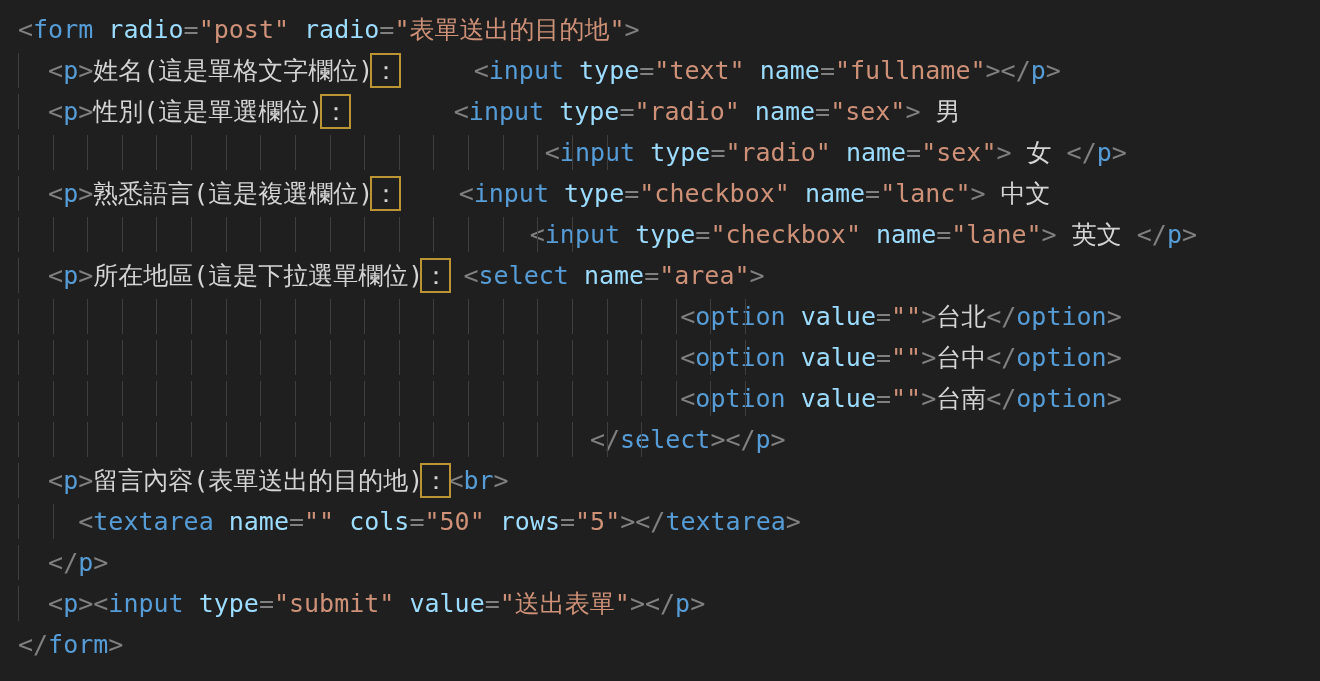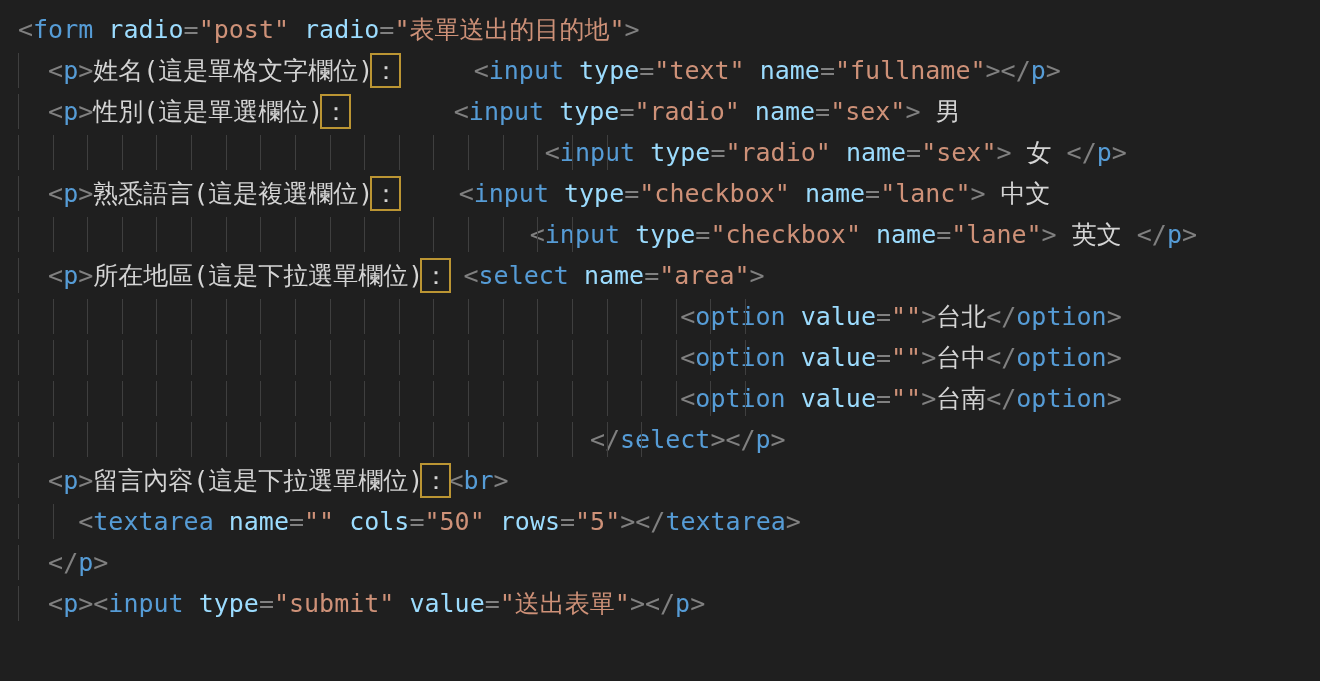--- a/index.html
+++ b/index.html
@@ -57,18 +57,19 @@
       <div class="line"><span class="indent-guide" style="left: 0ch;"></span><span class="tok-ws">  </span><span class="tok-pun">&lt;</span><span class="tok-tag">p</span><span class="tok-pun">&gt;</span><span class="tok-txt">姓名(這是單格文字欄位)</span><span class="tok-amb">：</span><span class="tok-ws">     </span><span class="tok-pun">&lt;</span><span class="tok-tag">input</span><span class="tok-ws"> </span><span class="tok-att">type</span><span class="tok-pun">=</span><span class="tok-str">"text"</span><span class="tok-ws"> </span><span class="tok-att">name</span><span class="tok-pun">=</span><span class="tok-str">"fullname"</span><span class="tok-pun">&gt;</span><span class="tok-pun">&lt;/</span><span class="tok-tag">p</span><span class="tok-pun">&gt;</span></div>
       <div class="line"><span class="indent-guide" style="left: 0ch;"></span><span class="tok-ws">  </span><span class="tok-pun">&lt;</span><span class="tok-tag">p</span><span class="tok-pun">&gt;</span><span class="tok-txt">性別(這是單選欄位)</span><span class="tok-amb">：</span><span class="tok-ws">       </span><span class="tok-pun">&lt;</span><span class="tok-tag">input</span><span class="tok-ws"> </span><span class="tok-att">type</span><span class="tok-pun">=</span><span class="tok-str">"radio"</span><span class="tok-ws"> </span><span class="tok-att">name</span><span class="tok-pun">=</span><span class="tok-str">"sex"</span><span class="tok-pun">&gt;</span><span class="tok-txt"> 男</span></div>
       <div class="line"><span class="indent-guide" style="left: 0ch;"></span><span class="indent-guide" style="left: 2.3ch;"></span><span class="indent-guide" style="left: 4.6ch;"></span><span class="indent-guide" style="left: 6.9ch;"></span><span class="indent-guide" style="left: 9.2ch;"></span><span class="indent-guide" style="left: 11.5ch;"></span><span class="indent-guide" style="left: 13.8ch;"></span><span class="indent-guide" style="left: 16.1ch;"></span><span class="indent-guide" style="left: 18.4ch;"></span><span class="indent-guide" style="left: 20.7ch;"></span><span class="indent-guide" style="left: 23ch;"></span><span class="indent-guide" style="left: 25.3ch;"></span><span class="indent-guide" style="left: 27.6ch;"></span><span class="indent-guide" style="left: 29.9ch;"></span><span class="indent-guide" style="left: 32.2ch;"></span><span class="indent-guide" style="left: 34.5ch;"></span><span class="indent-guide" style="left: 36.8ch;"></span><span class="indent-guide" style="left: 39.1ch;"></span><span class="tok-ws">                                   </span><span class="tok-pun">&lt;</span><span class="tok-tag">input</span><span class="tok-ws"> </span><span class="tok-att">type</span><span class="tok-pun">=</span><span class="tok-str">"radio"</span><span class="tok-ws"> </span><span class="tok-att">name</span><span class="tok-pun">=</span><span class="tok-str">"sex"</span><span class="tok-pun">&gt;</span><span class="tok-txt"> 女 </span><span class="tok-pun">&lt;/</span><span class="tok-tag">p</span><span class="tok-pun">&gt;</span></div>
       <div class="line"><span class="indent-guide" style="left: 0ch;"></span><span class="tok-ws">  </span><span class="tok-pun">&lt;</span><span class="tok-tag">p</span><span class="tok-pun">&gt;</span><span class="tok-txt">熟悉語言(這是複選欄位)</span><span class="tok-amb">：</span><span class="tok-ws">    </span><span class="tok-pun">&lt;</span><span class="tok-tag">input</span><span class="tok-ws"> </span><span class="tok-att">type</span><span class="tok-pun">=</span><span class="tok-str">"checkbox"</span><span class="tok-ws"> </span><span class="tok-att">name</span><span class="tok-pun">=</span><span class="tok-str">"lanc"</span><span class="tok-pun">&gt;</span><span class="tok-txt"> 中文</span></div>
       <div class="line"><span class="indent-guide" style="left: 0ch;"></span><span class="indent-guide" style="left: 2.3ch;"></span><span class="indent-guide" style="left: 4.6ch;"></span><span class="indent-guide" style="left: 6.9ch;"></span><span class="indent-guide" style="left: 9.2ch;"></span><span class="indent-guide" style="left: 11.5ch;"></span><span class="indent-guide" style="left: 13.8ch;"></span><span class="indent-guide" style="left: 16.1ch;"></span><span class="indent-guide" style="left: 18.4ch;"></span><span class="indent-guide" style="left: 20.7ch;"></span><span class="indent-guide" style="left: 23ch;"></span><span class="indent-guide" style="left: 25.3ch;"></span><span class="indent-guide" style="left: 27.6ch;"></span><span class="indent-guide" style="left: 29.9ch;"></span><span class="indent-guide" style="left: 32.2ch;"></span><span class="indent-guide" style="left: 34.5ch;"></span><span class="indent-guide" style="left: 36.8ch;"></span><span class="tok-ws">                                  </span><span class="tok-pun">&lt;</span><span class="tok-tag">input</span><span class="tok-ws"> </span><span class="tok-att">type</span><span class="tok-pun">=</span><span class="tok-str">"checkbox"</span><span class="tok-ws"> </span><span class="tok-att">name</span><span class="tok-pun">=</span><span class="tok-str">"lane"</span><span class="tok-pun">&gt;</span><span class="tok-txt"> 英文 </span><span class="tok-pun">&lt;/</span><span class="tok-tag">p</span><span class="tok-pun">&gt;</span></div>
       <div class="line"><span class="indent-guide" style="left: 0ch;"></span><span class="tok-ws">  </span><span class="tok-pun">&lt;</span><span class="tok-tag">p</span><span class="tok-pun">&gt;</span><span class="tok-txt">所在地區(這是下拉選單欄位)</span><span class="tok-amb">：</span><span class="tok-ws"> </span><span class="tok-pun">&lt;</span><span class="tok-tag">select</span><span class="tok-ws"> </span><span class="tok-att">name</span><span class="tok-pun">=</span><span class="tok-str">"area"</span><span class="tok-pun">&gt;</span></div>
       <div class="line"><span class="indent-guide" style="left: 0ch;"></span><span class="indent-guide" style="left: 2.3ch;"></span><span class="indent-guide" style="left: 4.6ch;"></span><span class="indent-guide" style="left: 6.9ch;"></span><span class="indent-guide" style="left: 9.2ch;"></span><span class="indent-guide" style="left: 11.5ch;"></span><span class="indent-guide" style="left: 13.8ch;"></span><span class="indent-guide" style="left: 16.1ch;"></span><span class="indent-guide" style="left: 18.4ch;"></span><span class="indent-guide" style="left: 20.7ch;"></span><span class="indent-guide" style="left: 23ch;"></span><span class="indent-guide" style="left: 25.3ch;"></span><span class="indent-guide" style="left: 27.6ch;"></span><span class="indent-guide" style="left: 29.9ch;"></span><span class="indent-guide" style="left: 32.2ch;"></span><span class="indent-guide" style="left: 34.5ch;"></span><span class="indent-guide" style="left: 36.8ch;"></span><span class="indent-guide" style="left: 39.1ch;"></span><span class="indent-guide" style="left: 41.4ch;"></span><span class="indent-guide" style="left: 43.7ch;"></span><span class="indent-guide" style="left: 46ch;"></span><span class="indent-guide" style="left: 48.3ch;"></span><span class="tok-ws">                                            </span><span class="tok-pun">&lt;</span><span class="tok-tag">option</span><span class="tok-ws"> </span><span class="tok-att">value</span><span class="tok-pun">=</span><span class="tok-str">""</span><span class="tok-pun">&gt;</span><span class="tok-txt">台北</span><span class="tok-pun">&lt;/</span><span class="tok-tag">option</span><span class="tok-pun">&gt;</span></div>
       <div class="line"><span class="indent-guide" style="left: 0ch;"></span><span class="indent-guide" style="left: 2.3ch;"></span><span class="indent-guide" style="left: 4.6ch;"></span><span class="indent-guide" style="left: 6.9ch;"></span><span class="indent-guide" style="left: 9.2ch;"></span><span class="indent-guide" style="left: 11.5ch;"></span><span class="indent-guide" style="left: 13.8ch;"></span><span class="indent-guide" style="left: 16.1ch;"></span><span class="indent-guide" style="left: 18.4ch;"></span><span class="indent-guide" style="left: 20.7ch;"></span><span class="indent-guide" style="left: 23ch;"></span><span class="indent-guide" style="left: 25.3ch;"></span><span class="indent-guide" style="left: 27.6ch;"></span><span class="indent-guide" style="left: 29.9ch;"></span><span class="indent-guide" style="left: 32.2ch;"></span><span class="indent-guide" style="left: 34.5ch;"></span><span class="indent-guide" style="left: 36.8ch;"></span><span class="indent-guide" style="left: 39.1ch;"></span><span class="indent-guide" style="left: 41.4ch;"></span><span class="indent-guide" style="left: 43.7ch;"></span><span class="indent-guide" style="left: 46ch;"></span><span class="indent-guide" style="left: 48.3ch;"></span><span class="tok-ws">                                            </span><span class="tok-pun">&lt;</span><span class="tok-tag">option</span><span class="tok-ws"> </span><span class="tok-att">value</span><span class="tok-pun">=</span><span class="tok-str">""</span><span class="tok-pun">&gt;</span><span class="tok-txt">台中</span><span class="tok-pun">&lt;/</span><span class="tok-tag">option</span><span class="tok-pun">&gt;</span></div>
       <div class="line"><span class="indent-guide" style="left: 0ch;"></span><span class="indent-guide" style="left: 2.3ch;"></span><span class="indent-guide" style="left: 4.6ch;"></span><span class="indent-guide" style="left: 6.9ch;"></span><span class="indent-guide" style="left: 9.2ch;"></span><span class="indent-guide" style="left: 11.5ch;"></span><span class="indent-guide" style="left: 13.8ch;"></span><span class="indent-guide" style="left: 16.1ch;"></span><span class="indent-guide" style="left: 18.4ch;"></span><span class="indent-guide" style="left: 20.7ch;"></span><span class="indent-guide" style="left: 23ch;"></span><span class="indent-guide" style="left: 25.3ch;"></span><span class="indent-guide" style="left: 27.6ch;"></span><span class="indent-guide" style="left: 29.9ch;"></span><span class="indent-guide" style="left: 32.2ch;"></span><span class="indent-guide" style="left: 34.5ch;"></span><span class="indent-guide" style="left: 36.8ch;"></span><span class="indent-guide" style="left: 39.1ch;"></span><span class="indent-guide" style="left: 41.4ch;"></span><span class="indent-guide" style="left: 43.7ch;"></span><span class="indent-guide" style="left: 46ch;"></span><span class="indent-guide" style="left: 48.3ch;"></span><span class="tok-ws">                                            </span><span class="tok-pun">&lt;</span><span class="tok-tag">option</span><span class="tok-ws"> </span><span class="tok-att">value</span><span class="tok-pun">=</span><span class="tok-str">""</span><span class="tok-pun">&gt;</span><span class="tok-txt">台南</span><span class="tok-pun">&lt;/</span><span class="tok-tag">option</span><span class="tok-pun">&gt;</span></div>
       <div class="line"><span class="indent-guide" style="left: 0ch;"></span><span class="indent-guide" style="left: 2.3ch;"></span><span class="indent-guide" style="left: 4.6ch;"></span><span class="indent-guide" style="left: 6.9ch;"></span><span class="indent-guide" style="left: 9.2ch;"></span><span class="indent-guide" style="left: 11.5ch;"></span><span class="indent-guide" style="left: 13.8ch;"></span><span class="indent-guide" style="left: 16.1ch;"></span><span class="indent-guide" style="left: 18.4ch;"></span><span class="indent-guide" style="left: 20.7ch;"></span><span class="indent-guide" style="left: 23ch;"></span><span class="indent-guide" style="left: 25.3ch;"></span><span class="indent-guide" style="left: 27.6ch;"></span><span class="indent-guide" style="left: 29.9ch;"></span><span class="indent-guide" style="left: 32.2ch;"></span><span class="indent-guide" style="left: 34.5ch;"></span><span class="indent-guide" style="left: 36.8ch;"></span><span class="indent-guide" style="left: 39.1ch;"></span><span class="indent-guide" style="left: 41.4ch;"></span><span class="tok-ws">                                      </span><span class="tok-pun">&lt;/</span><span class="tok-tag">select</span><span class="tok-pun">&gt;</span><span class="tok-pun">&lt;/</span><span class="tok-tag">p</span><span class="tok-pun">&gt;</span></div>
-      <div class="line"><span class="indent-guide" style="left: 0ch;"></span><span class="tok-ws">  </span><span class="tok-pun">&lt;</span><span class="tok-tag">p</span><span class="tok-pun">&gt;</span><span class="tok-txt">留言內容(這是下拉選單欄位)</span><span class="tok-amb">：</span><span class="tok-pun">&lt;</span><span class="tok-tag">br</span><span class="tok-pun">&gt;</span></div>
+      <div class="line"><span class="indent-guide" style="left: 0ch;"></span><span class="tok-ws">  </span><span class="tok-pun">&lt;</span><span class="tok-tag">p</span><span class="tok-pun">&gt;</span><span class="tok-txt">留言內容(表單送出的目的地)</span><span class="tok-amb">：</span><span class="tok-pun">&lt;</span><span class="tok-tag">br</span><span class="tok-pun">&gt;</span></div>
       <div class="line"><span class="indent-guide" style="left: 0ch;"></span><span class="indent-guide" style="left: 2.3ch;"></span><span class="tok-ws">    </span><span class="tok-pun">&lt;</span><span class="tok-tag">textarea</span><span class="tok-ws"> </span><span class="tok-att">name</span><span class="tok-pun">=</span><span class="tok-str">""</span><span class="tok-ws"> </span><span class="tok-att">cols</span><span class="tok-pun">=</span><span class="tok-str">"50"</span><span class="tok-ws"> </span><span class="tok-att">rows</span><span class="tok-pun">=</span><span class="tok-str">"5"</span><span class="tok-pun">&gt;</span><span class="tok-pun">&lt;/</span><span class="tok-tag">textarea</span><span class="tok-pun">&gt;</span></div>
       <div class="line"><span class="indent-guide" style="left: 0ch;"></span><span class="tok-ws">  </span><span class="tok-pun">&lt;/</span><span class="tok-tag">p</span><span class="tok-pun">&gt;</span></div>
       <div class="line"><span class="indent-guide" style="left: 0ch;"></span><span class="tok-ws">  </span><span class="tok-pun">&lt;</span><span class="tok-tag">p</span><span class="tok-pun">&gt;</span><span class="tok-pun">&lt;</span><span class="tok-tag">input</span><span class="tok-ws"> </span><span class="tok-att">type</span><span class="tok-pun">=</span><span class="tok-str">"submit"</span><span class="tok-ws"> </span><span class="tok-att">value</span><span class="tok-pun">=</span><span class="tok-str">"送出表單"</span><span class="tok-pun">&gt;</span><span class="tok-pun">&lt;/</span><span class="tok-tag">p</span><span class="tok-pun">&gt;</span></div>
+      <div class="line"><span class="tok-pun">&lt;/</span><span class="tok-tag">form</span><span class="tok-pun">&gt;</span></div>
     </div>
 </div>
 
 </body></html>

